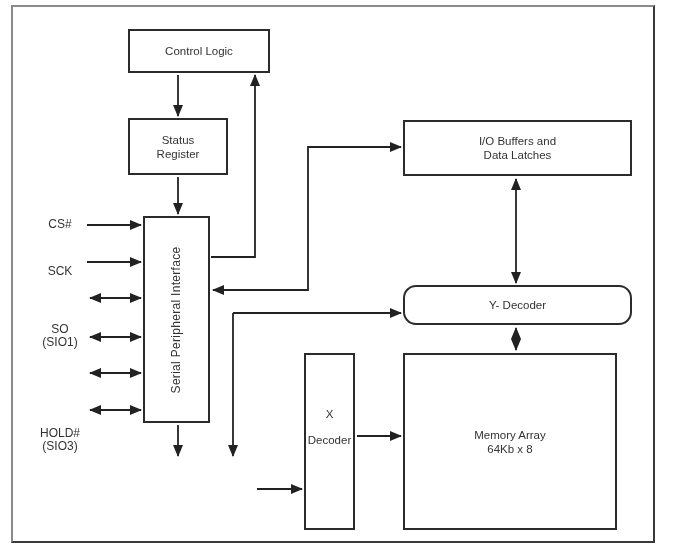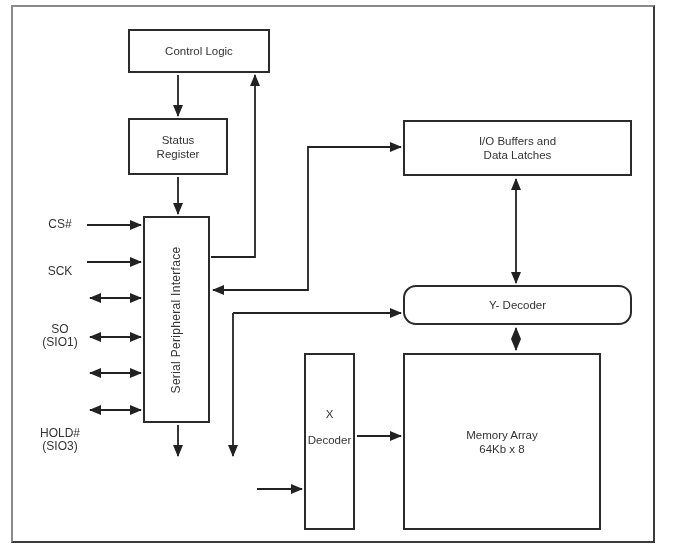--- a/index.html
+++ b/index.html
@@ -20,21 +20,21 @@
     display:flex;align-items:center;justify-content:center;text-align:center;
     font-size:11.5px;line-height:14px;color:#333;
   }
   .block .lbl{white-space:pre-line;}
   #control-logic{left:128px;top:29px;width:142px;height:44px;}
   #status-register{left:128px;top:118px;width:100px;height:57px;}
   #spi{left:143px;top:216px;width:67px;height:207px;}
   #io-buffers{left:403px;top:120px;width:229px;height:56px;}
   #y-decoder{left:403px;top:285px;width:229px;height:40px;border-radius:13px;}
   #x-decoder{left:304px;top:353px;width:51px;height:177px;}
-  #memory-array{left:403px;top:353px;width:198px;height:177px;}
+  #memory-array{left:403px;top:353px;width:214px;height:177px;}
   #addr-latch{left:125px;top:458px;width:130px;height:65px;}
   .vtext{transform:rotate(-90deg);white-space:nowrap;font-size:12px;letter-spacing:0.3px;}
   .xdec .lbl{line-height:26px;margin-bottom:30px;}
   .siglabel{
     position:absolute;left:18px;width:84px;text-align:center;
     font-size:12px;line-height:13px;color:#333;
   }
   .siglabel span{display:block;}
   #sig-cs{top:218px;}
   #sig-sck{top:265px;}

